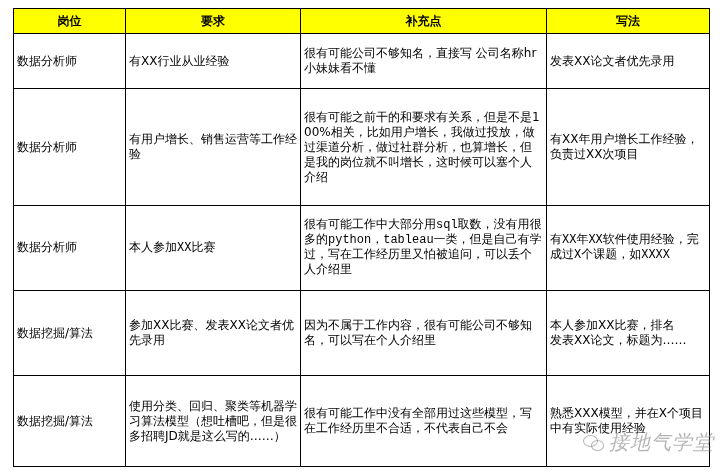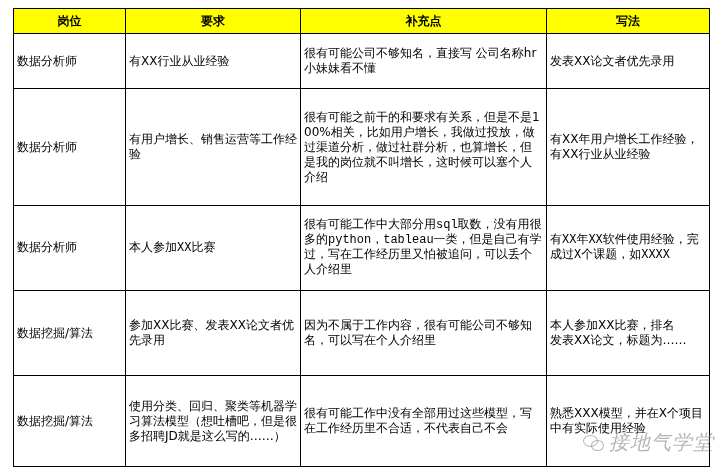--- a/index.html
+++ b/index.html
@@ -72,21 +72,21 @@
     <tr class="r1">
       <td>数据分析师</td>
       <td>有XX行业从业经验</td>
       <td>很有可能公司不够知名，直接写 公司名称hr小妹妹看不懂</td>
       <td>发表XX论文者优先录用</td>
     </tr>
     <tr class="r2">
       <td>数据分析师</td>
       <td>有用户增长、销售运营等工作经验</td>
       <td>很有可能之前干的和要求有关系，但是不是100%相关，比如用户增长，我做过投放，做过渠道分析，做过社群分析，也算增长，但是我的岗位就不叫增长，这时候可以塞个人介绍</td>
-      <td>有XX年用户增长工作经验，有XX行业从业经验</td>
+      <td>有XX年用户增长工作经验，负责过XX次项目</td>
     </tr>
     <tr class="r3">
       <td>数据分析师</td>
       <td>本人参加XX比赛</td>
       <td>很有可能工作中大部分用sql取数，没有用很多的python，tableau一类，但是自己有学过，写在工作经历里又怕被追问，可以丢个人介绍里</td>
       <td>有XX年XX软件使用经验，完成过X个课题，如XXXX</td>
     </tr>
     <tr class="r4">
       <td>数据挖掘/算法</td>
       <td>参加XX比赛、发表XX论文者优先录用</td>

